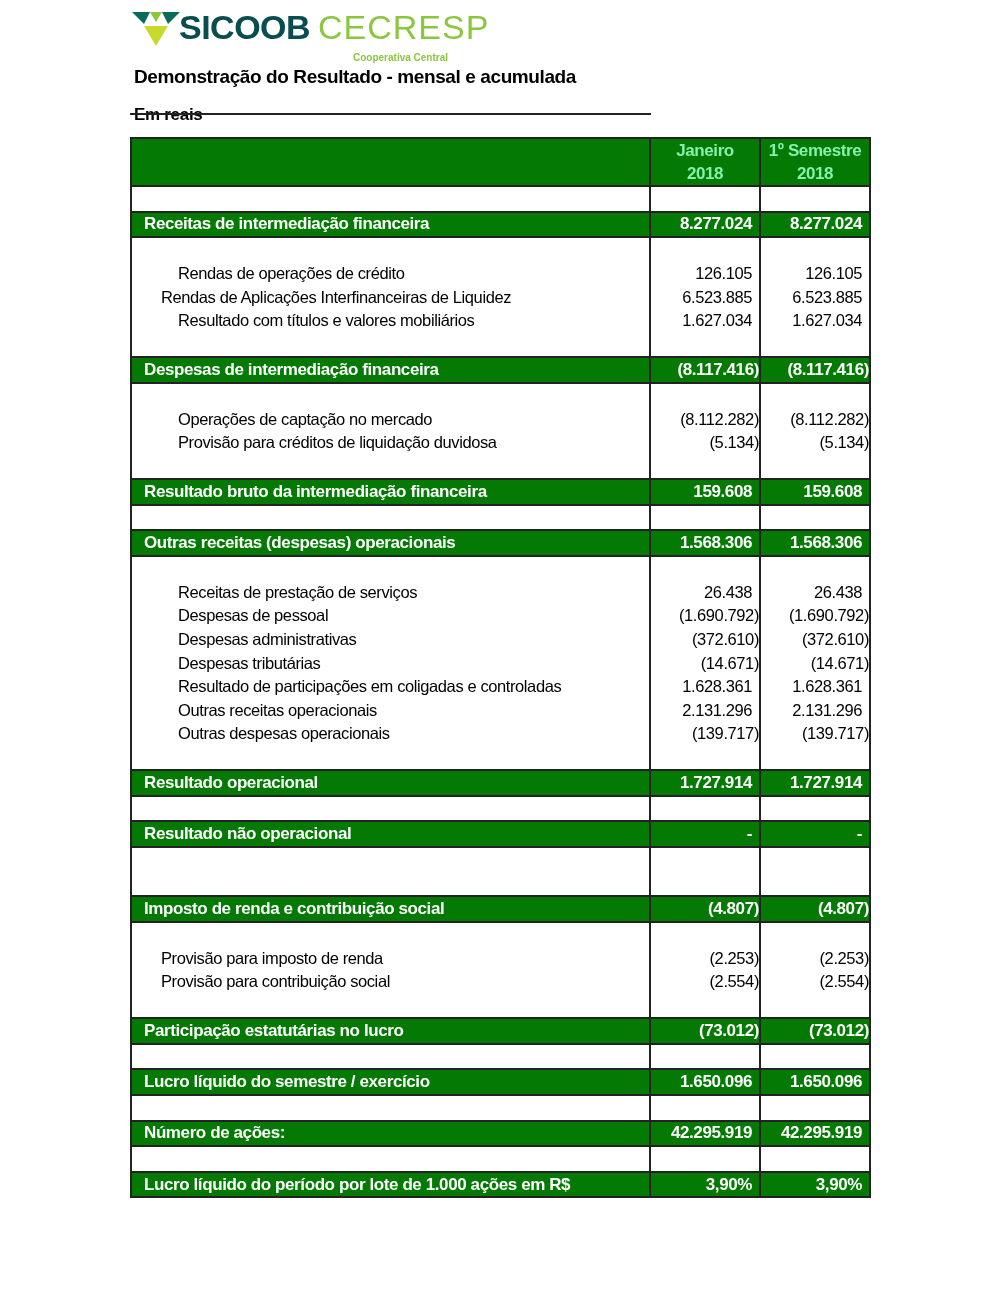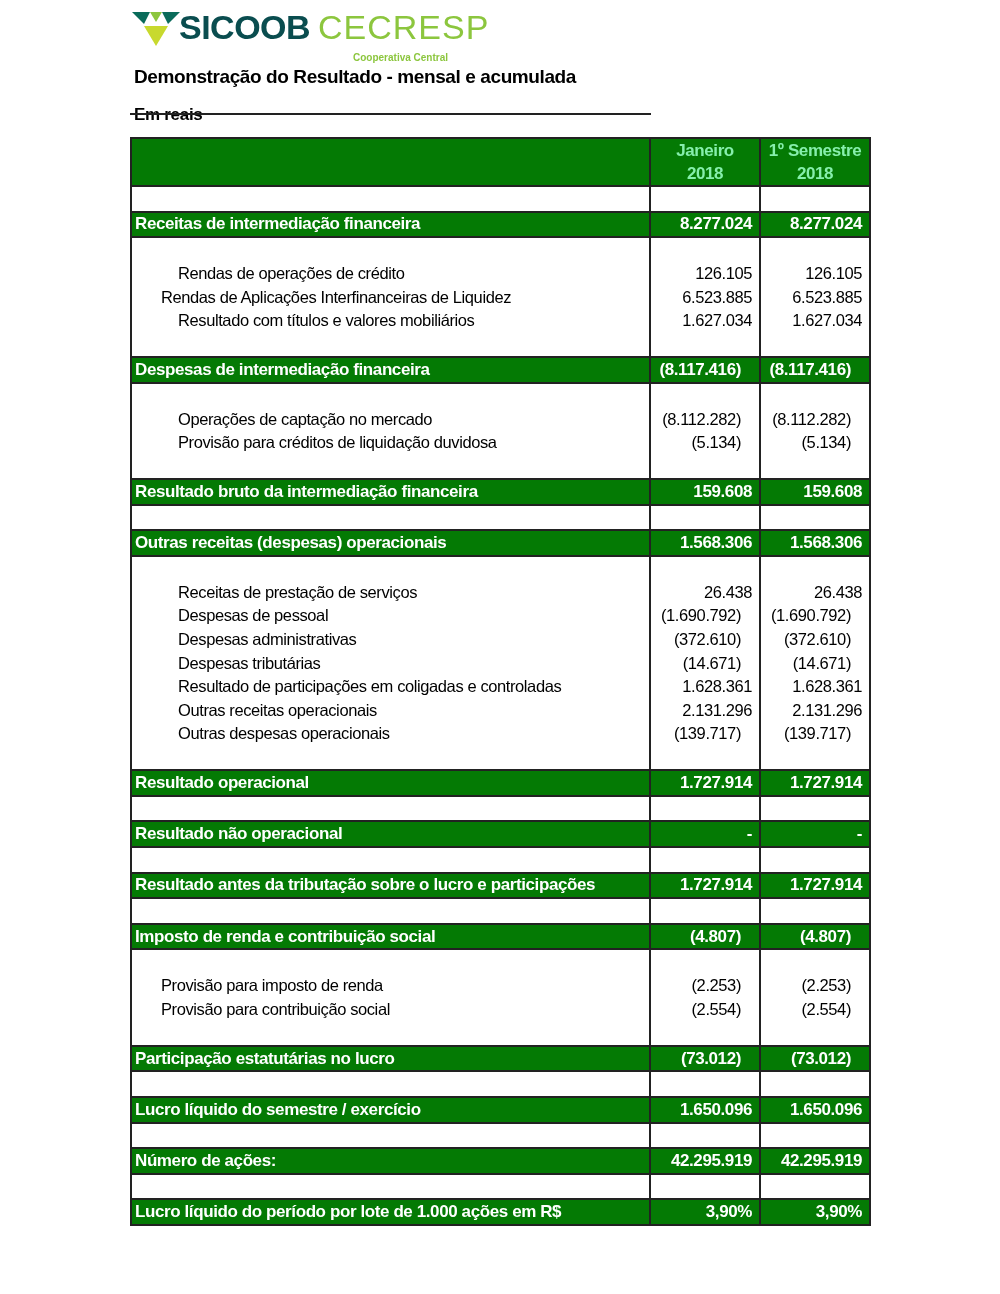--- a/index.html
+++ b/index.html
@@ -17,27 +17,27 @@
     table.dre td { padding:0; height:23.6px; font-size:16.5px; letter-spacing:-0.4px; white-space:nowrap; }
     col.c-label { width:519px; }
     col.c-v1 { width:110px; }
     col.c-v2 { width:110px; }
     td.lab { border-left:2px solid #222; }
     td.v1 { border-left:2px solid #222; text-align:right; padding-right:0; }
     td.v2 { border-left:2px solid #222; border-right:2px solid #222; text-align:right; }
     tr.hdr td { background:#047a04; color:#86efac; font-weight:bold; height:46px; border-top:2px solid #222; border-bottom:2px solid #222; text-align:center; line-height:23px; font-size:17px; }
     tr.hdr td.lab { }
     tr.green td { background:#047a04; color:#fff; font-weight:bold; border-top:2px solid #222; border-bottom:2px solid #222; font-size:17px; }
-    tr.green td.lab { padding-left:3px; }
+    tr.green td.lab { padding-left:12px; }
     tr.blank td { background:#fff; }
     tr.item td.lab { padding-left:46px; }
     tr.item td.lab.shift { padding-left:29px; }
     td .num { display:inline-block; }
     td .num.pos { padding-right:7px; }
-    td .num.neg { padding-right:18px; }
+    td .num.neg { padding-right:0; }
     tr.green td .num.pos { padding-right:7px; }
     tr.last td { border-bottom:2px solid #222; }
   </style>
 </head>
 <body>
 
 <div class="logo">
   <svg class="logo-mark" viewBox="0 0 48 34">
     <polygon points="0,0 18,0 12,12" fill="#0a6b5a"></polygon>
     <polygon points="18,0 30,0 24,10" fill="#8cc63e"></polygon>
@@ -204,25 +204,20 @@
       <tr class="green">
         <td class="lab">Resultado não operacional</td>
         <td class="v1"><span class="num pos">-</span></td>
         <td class="v2"><span class="num pos">-</span></td>
       </tr>
       <tr class="blank">
         <td class="lab"></td>
         <td class="v1"></td>
         <td class="v2"></td>
       </tr>
-      <tr class="green">
-        <td class="lab">Resultado antes da tributação sobre o lucro e participações</td>
-        <td class="v1"><span class="num pos">1.727.914</span></td>
-        <td class="v2"><span class="num pos">1.727.914</span></td>
-      </tr>
       <tr class="blank">
         <td class="lab"></td>
         <td class="v1"></td>
         <td class="v2"></td>
       </tr>
       <tr class="green">
         <td class="lab">Imposto de renda e contribuição social</td>
         <td class="v1"><span class="num neg">(4.807)</span></td>
         <td class="v2"><span class="num neg">(4.807)</span></td>
       </tr>

